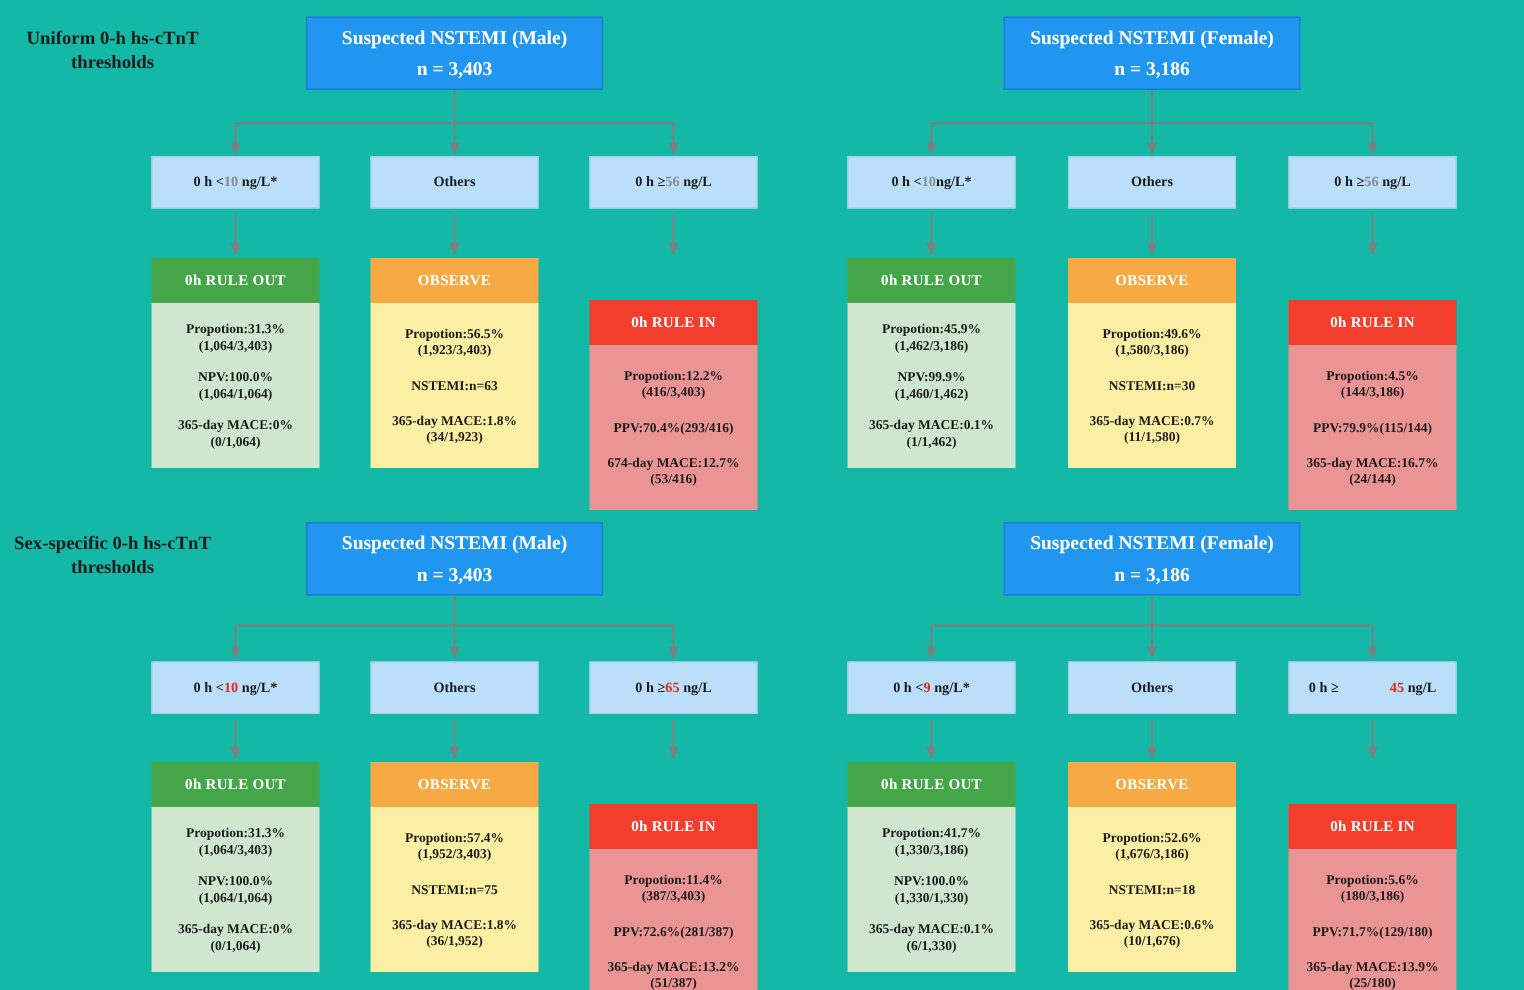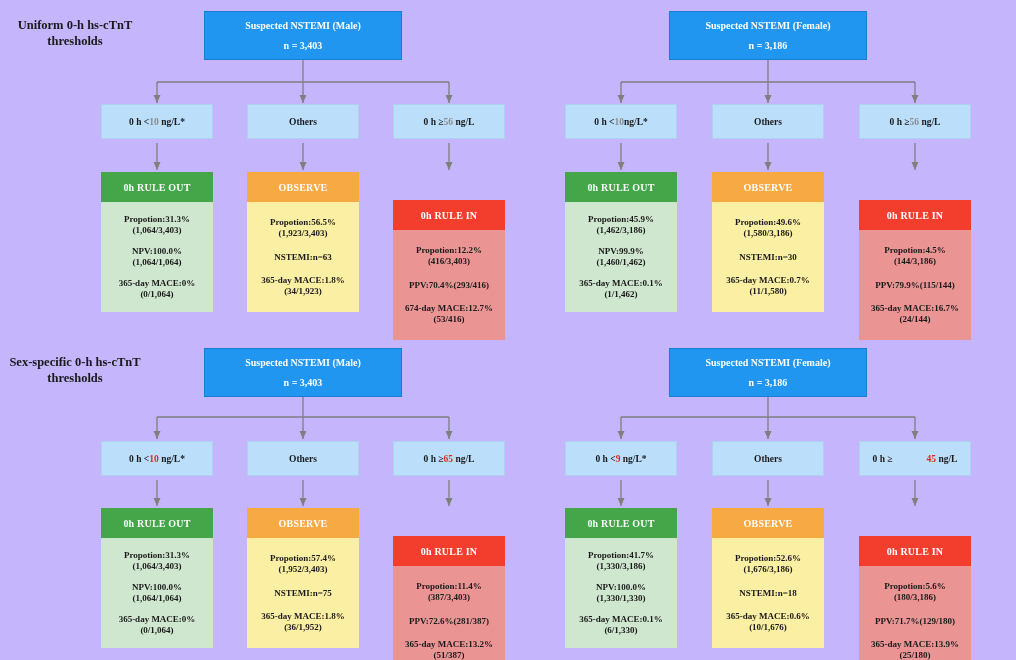--- a/index.html
+++ b/index.html
@@ -1,17 +1,17 @@
 <!DOCTYPE html>
 <html><head>
 <meta charset="utf-8">
 <style>
   html,body{margin:0;padding:0;background:#fff;}
   .canvas{
-    position:relative;width:1016px;height:660px;background:#c4b5fd;overflow:hidden;
+    position:relative;width:1016px;height:660px;background:#14b8a6;overflow:hidden;
     font-family:"Liberation Serif","DejaVu Serif",serif;font-weight:bold;color:#1a1a1a;
   }
   svg.connectors{position:absolute;left:0;top:0;width:1016px;height:660px;}
 
   .row-label{position:absolute;width:150px;text-align:center;font-size:12.5px;line-height:1.3;}
   .rl-uniform{left:0px;top:17px;}
   .rl-sex{left:0px;top:354px;}
 
   .bx{position:absolute;box-sizing:border-box;}
 
@@ -20,21 +20,21 @@
   .xf1{left:565px;width:112px;} .xf2{left:712px;width:112px;} .xf3{left:859px;width:112px;}
   .xmr{left:204px;width:198px;} .xfr{left:669px;width:198px;}
   
   .yr0{top:11px;}  .yr1{top:348px;}
   .yb0{top:104px;} .yb1{top:441px;}
   .yo0{top:172px;} .yo1{top:508px;}
 
   .rootbox{
     height:49px;background:#2096f0;border:1px solid #1a7fd0;color:#ffffff;
     display:flex;flex-direction:column;justify-content:space-evenly;align-items:center;
-    font-size:10px;text-align:center;
+    font-size:13px;text-align:center;
   }
   .branch{
     height:35px;background:#bbdefb;border:1px solid #acd2ef;
     display:flex;justify-content:center;align-items:center;
     font-size:9.5px;text-align:center;white-space:pre;
   }
   .outcome{display:flex;flex-direction:column;}
   .ohead{
     height:30px;display:flex;justify-content:center;align-items:center;
     color:#ffffff;font-size:10px;letter-spacing:.2px;text-align:center;

